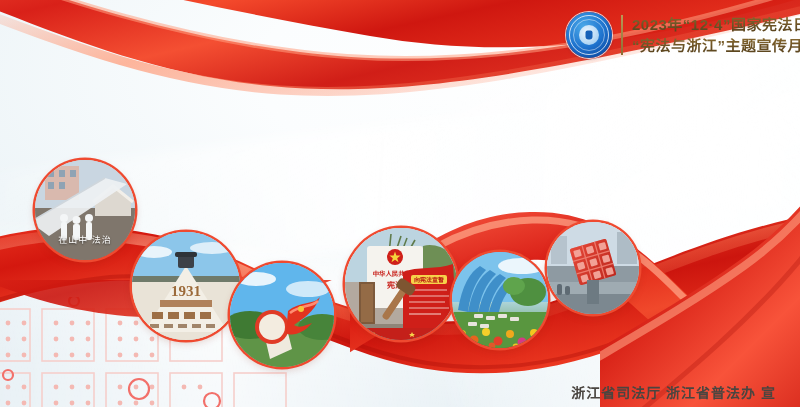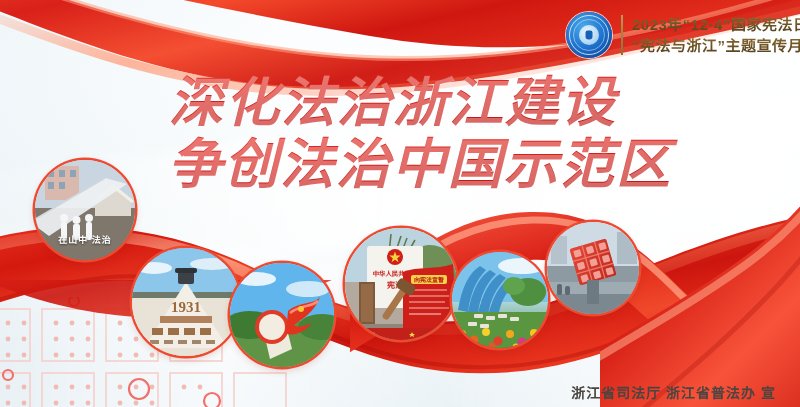--- a/index.html
+++ b/index.html
@@ -73,21 +73,21 @@
     text-shadow:0 1px 0 rgba(255,255,255,.35);
   }
   .title .ln1{padding-right:14px;}
   .title .ln2{padding-left:40px;}
 
   
   .photo{position:absolute;border-radius:50%;overflow:hidden;
     box-shadow:0 0 0 2.5px #ef4a30, 0 3px 9px rgba(140,30,10,.22);}
   .photo .inner{position:absolute;inset:0;}
   .cap{position:absolute;left:0;right:0;bottom:14%;text-align:center;
-    font-size:9px;font-weight:bold;color:#ffffff;letter-spacing:1px;
+    font-size:9px;font-weight:normal;color:#ffffff;letter-spacing:1px;
     text-shadow:0 1px 2px rgba(0,0,0,.55);white-space:nowrap;}
 
   
   .footer{position:absolute;right:24px;bottom:5px;
     font-size:14px;font-weight:bold;letter-spacing:1px;color:#4a4540;white-space:nowrap;}
 </style>
 </head>
 <body>
 
 <div id="stage">
@@ -256,24 +256,20 @@
         <div class="ring2"></div>
         <div class="core"></div>
     </div>
     <div class="hdr-rule"></div>
     <div class="hdr-txt">
       <div>2023年“12·4”国家宪法日</div>
       <div>“宪法与浙江”主题宣传月</div>
     </div>
   </div>
 
-  <div class="title">
-    <div class="ln ln1">深化法治浙江建设</div>
-    <div class="ln ln2">争创法治中国示范区</div>
-  </div>
 
   <div class="photo" style="left:35px;top:160px;width:100px;height:100px;">
     <div class="inner" style="background:linear-gradient(170deg,#bcc9d4 0%,#cdbdb2 40%,#8b8178 100%);">
       <svg viewBox="0 0 100 100" width="100" height="100">
         <rect x="0" y="0" width="100" height="52" fill="#c9d6e1"></rect>
         <rect x="10" y="6" width="34" height="34" fill="#d9b9ae"></rect>
         <rect x="13" y="10" width="6" height="7" fill="#8fa3b4"></rect>
         <rect x="24" y="10" width="6" height="7" fill="#8fa3b4"></rect>
         <rect x="35" y="10" width="6" height="7" fill="#8fa3b4"></rect>
         <rect x="13" y="22" width="6" height="7" fill="#8fa3b4"></rect>
@@ -289,21 +285,21 @@
           <rect x="38" y="64" width="7" height="16" rx="2"></rect>
             <circle cx="41.5" cy="60" r="4"></circle>
           <rect x="51" y="62" width="6" height="18" rx="2"></rect>
             <circle cx="54" cy="58" r="4"></circle>
         </g>
       </svg>
     </div>
     <div class="cap">在山中 法治</div>
   </div>
 
-  <div class="photo" style="left:132px;top:248px;width:108px;height:108px;">
+  <div class="photo" style="left:132px;top:232px;width:108px;height:108px;">
     <div class="inner" style="background:linear-gradient(180deg,#86c2e8 0%,#b9d7e8 44%,#e9e3d9 45%,#cdc5b9 100%);">
       <svg viewBox="0 0 108 108" width="108" height="108">
         <rect x="0" y="0" width="108" height="50" fill="#8cc6ea"></rect>
         <ellipse cx="22" cy="20" rx="18" ry="6" fill="#ffffff" opacity=".8"></ellipse>
         <ellipse cx="80" cy="16" rx="22" ry="6" fill="#ffffff" opacity=".7"></ellipse>
         <rect x="0" y="44" width="108" height="10" fill="#6f7a6a"></rect>
         <rect x="0" y="50" width="108" height="58" fill="#e9e3d7"></rect>
         <path d="M54,34 L96,100 L12,100 Z" fill="#f3efe6"></path>
         <rect x="46" y="22" width="16" height="14" rx="2" fill="#3c4148"></rect>
         <rect x="43" y="20" width="22" height="5" rx="2" fill="#2e3338"></rect>

